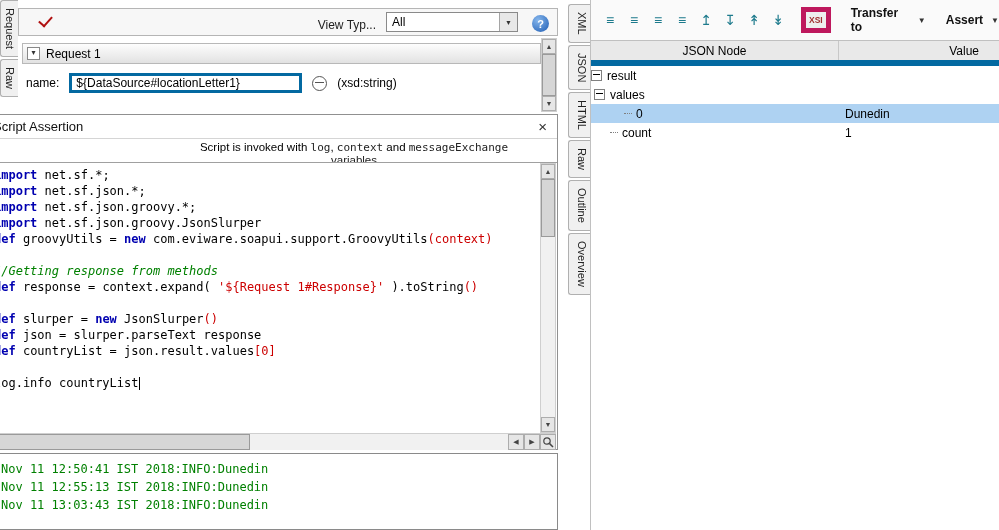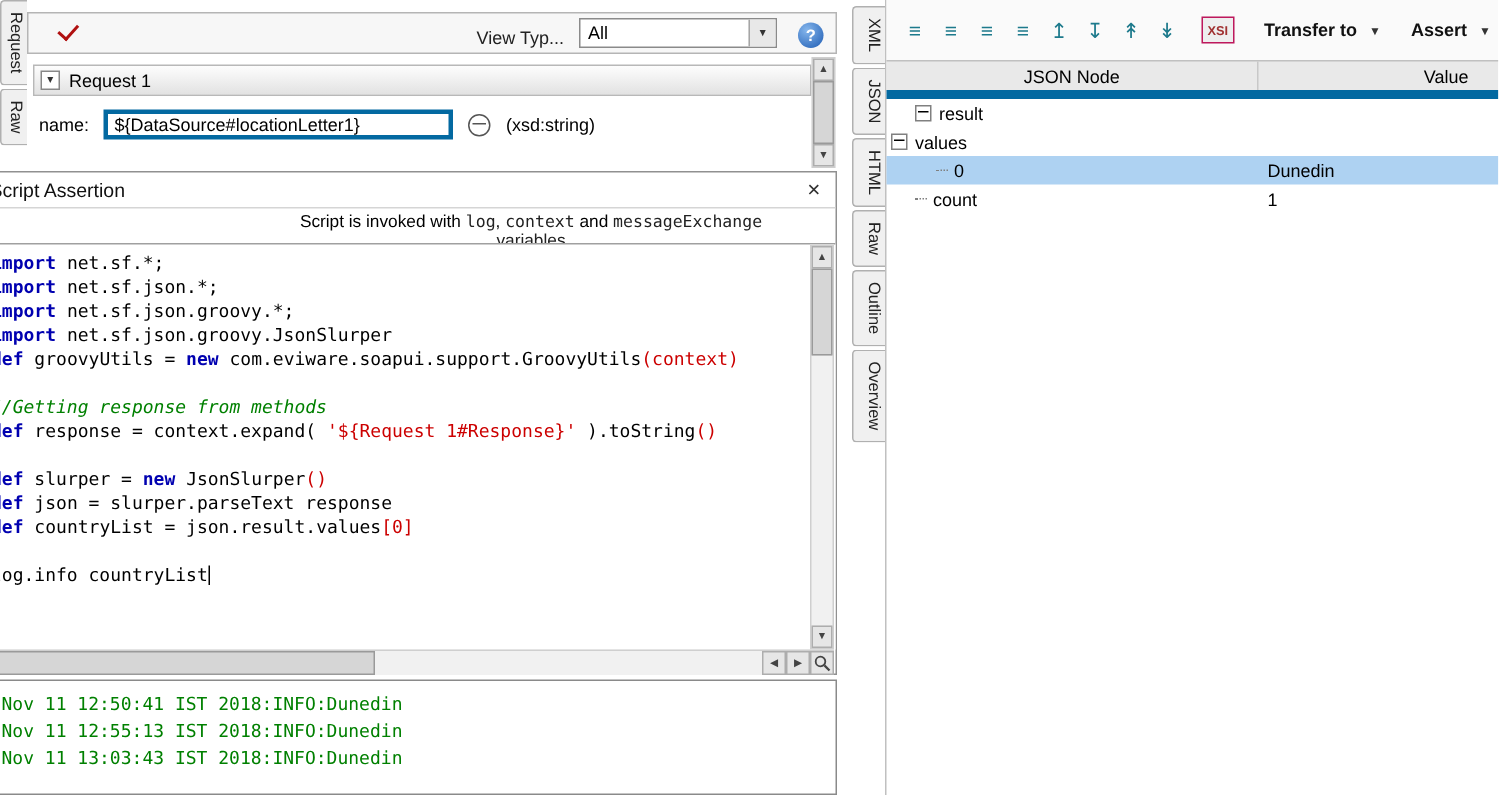--- a/index.html
+++ b/index.html
@@ -84,21 +84,21 @@
   
   .log-panel{position:absolute;left:-10px;top:453px;width:568px;height:77px;background:#fff;
       border:1px solid #8a8a8a;box-sizing:border-box;padding:6px 0 0 10px;
       font-family:"DejaVu Sans Mono",monospace;font-size:12px;line-height:18px;
       color:var(--log_text,#008000);}
 
   
   .right-main{position:absolute;left:590px;top:0;right:0;bottom:0;border-left:1px solid #c0c0c0;background:#fff;}
   .r-toolbar{height:40px;display:flex;align-items:center;padding-left:10px;gap:6px;background:#fafafa;}
   .ticon{width:18px;text-align:center;font-size:14px;color:var(--icon_teal,#1d7a8c);cursor:pointer;}
-  .xsi-btn{margin-left:8px;border:1px solid #be185d;background:#eee;font-size:8.5px;font-weight:bold;
+  .xsi-btn{margin-left:8px;border:5px solid #be185d;background:#eee;font-size:8.5px;font-weight:bold;
       color:#a03030;padding:3px 3px;cursor:pointer;}
   .dd-btn{margin-left:14px;display:flex;align-items:center;gap:8px;font-weight:bold;color:#111;cursor:pointer;}
   .dd-caret{font-size:8px;color:#333;}
   .r-header{display:flex;height:19px;border-top:1px solid #c0c0c0;border-bottom:6px solid #0369a1;
       background:#e9e9e9;}
   .hcell{display:flex;align-items:center;}
   .hcell.node{width:248px;justify-content:center;border-right:1px solid #c8c8c8;box-sizing:border-box;}
   .hcell.val{flex:1;justify-content:flex-end;padding-right:20px;}
   .trow{display:flex;height:19px;align-items:center;cursor:default;}
   .trow.sel{background:var(--selection,#aed2f2);}
@@ -220,21 +220,21 @@
         <span>Assert</span>
         <span class="dd-caret">▼</span>
       </span>
     </div>
     <div class="r-header">
       <div class="hcell node">JSON Node</div>
       <div class="hcell val">Value</div>
     </div>
     <div>
         <div class="trow">
-          <div class="tcell node" style="padding-left: 19px;">
+          <div class="tcell node" style="padding-left: 0;">
             <span class="expander"></span>
             <span>result</span>
           </div>
           <div class="tcell val"></div>
         </div>
         <div class="trow">
           <div class="tcell node" style="padding-left: 3px;">
             <span class="expander"></span>
             <span>values</span>
           </div>

